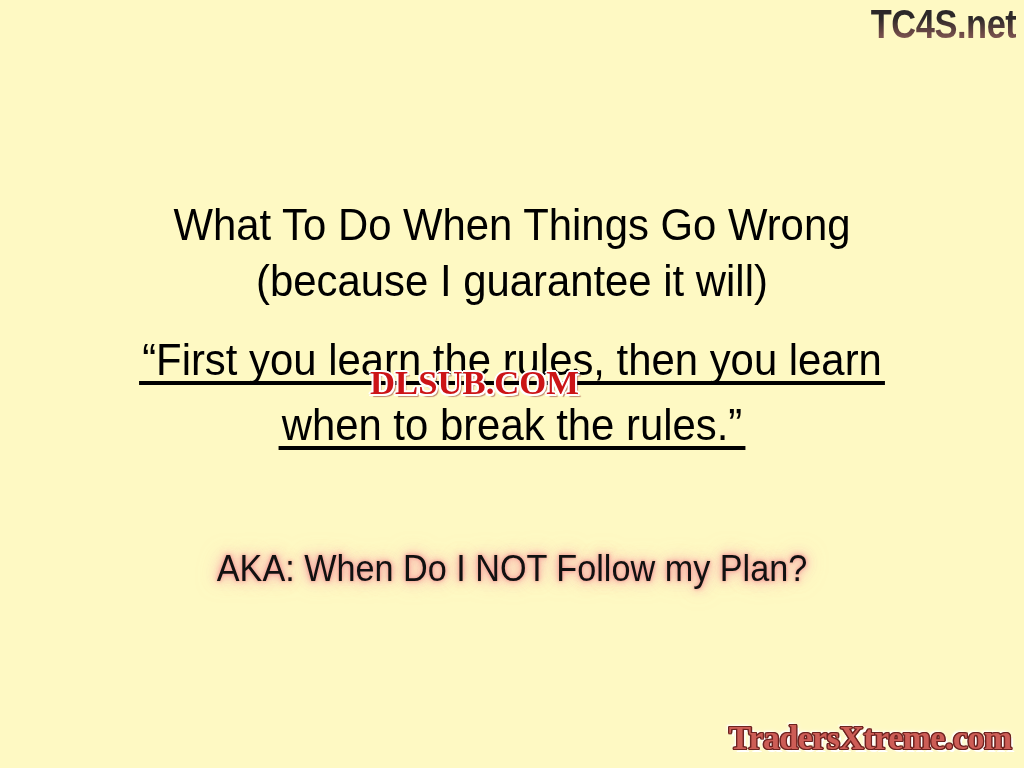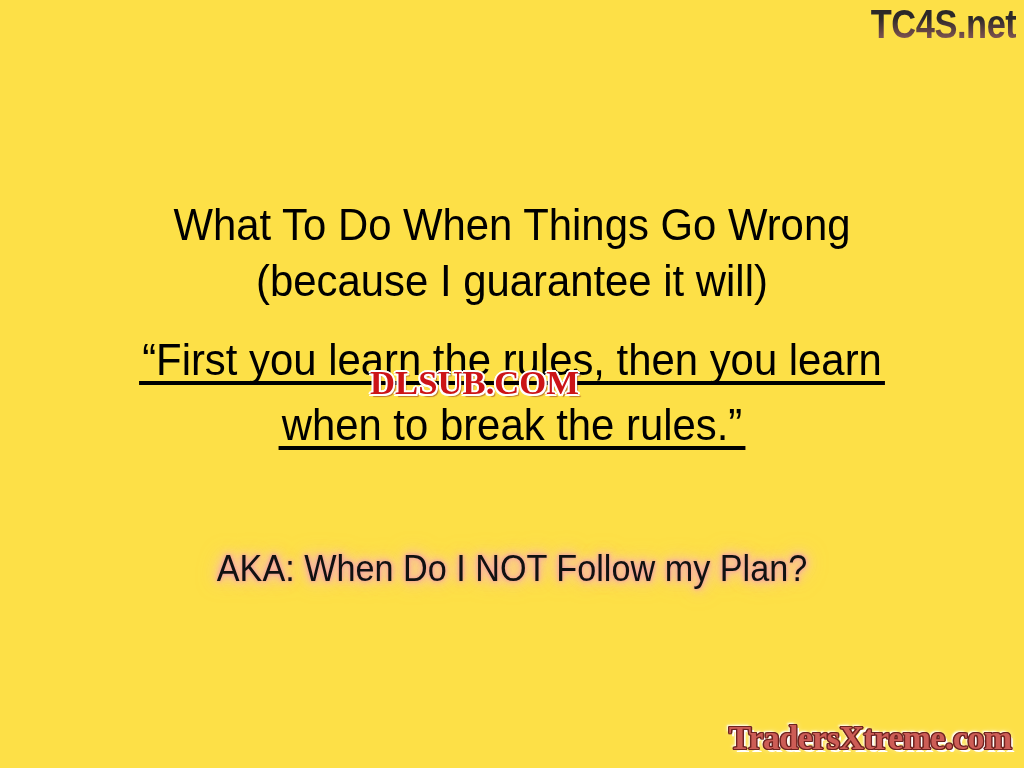--- a/index.html
+++ b/index.html
@@ -5,21 +5,21 @@
 <style>
   html, body {
     margin: 0;
     padding: 0;
     background: #ffffff;
   }
   #slide {
     position: relative;
     width: 1024px;
     height: 768px;
-    background: #fde047;
+    background: #fef9c3;
     overflow: hidden;
     font-family: "Liberation Sans", sans-serif;
     -webkit-font-smoothing: antialiased;
   }
 
   
   #tc4s-watermark {
     position: absolute;
     top: 2px;
     right: 8px;

